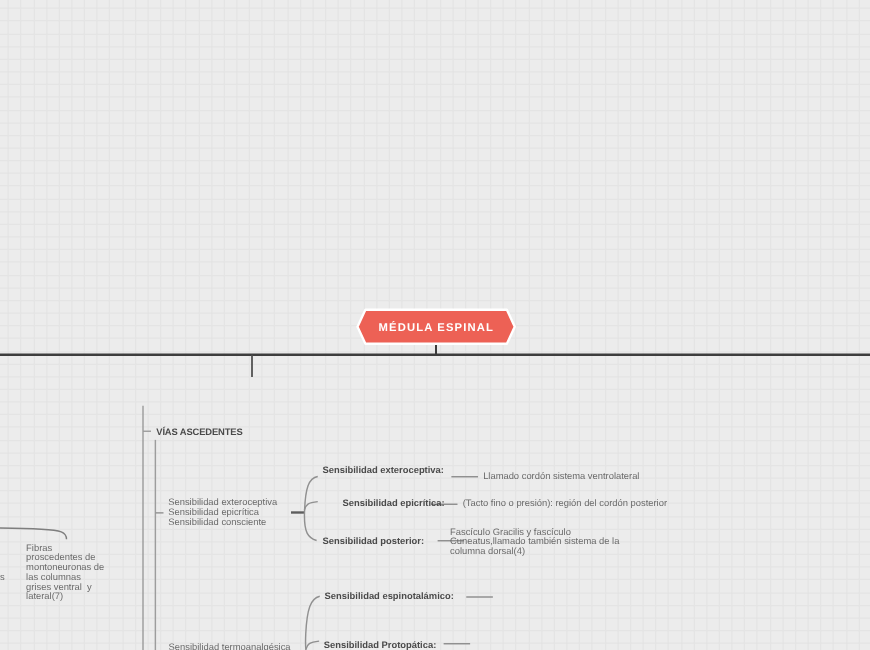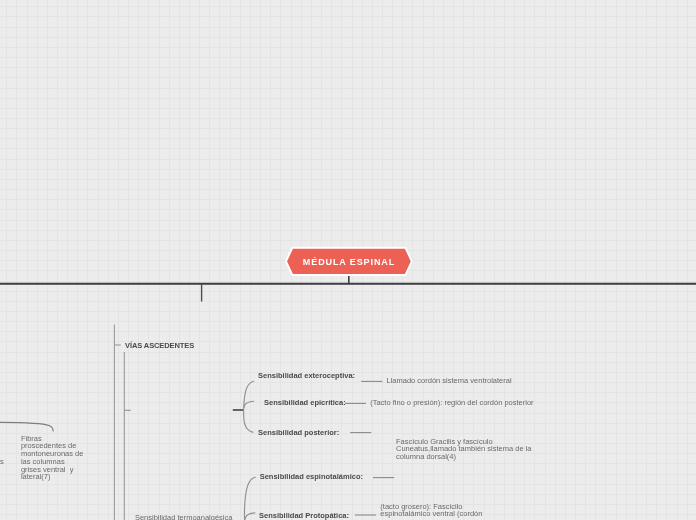--- a/index.html
+++ b/index.html
@@ -193,38 +193,39 @@
   <div class="root-node">
     <svg width="130" height="33" viewBox="0 0 130 33">
       <polygon points="8.3,2.8 121.5,2.8 127.8,16.4 121.5,30 8.3,30 2,16.4" fill="#ED6155" stroke="#ffffff" stroke-width="1.9" stroke-linejoin="round"></polygon>
     </svg>
     <div class="root-label">MÉDULA ESPINAL</div>
   </div>
 
 
   <div class="txt lbl-cap" style="left:125px;top:341.3px;">VÍAS ASCEDENTES</div>
 
+  <div class="txt lbl-sub-multi" style="left:134.6px;top:398.3px;">Sensibilidad exteroceptiva
+Sensibilidad epicrítica
+Sensibilidad consciente</div>
   <div class="txt lbl-sub-multi" style="left:134.9px;top:513.5px;">Sensibilidad termoanalgésica</div>
 
   <div class="txt lbl-bold" style="left:258px;top:359px;margin-top:12px;">Sensibilidad exteroceptiva:</div>
   <div class="txt lbl-sub-multi" style="left:386.5px;top:377px;">Llamado cordón sistema ventrolateral</div>
 
-  <div class="txt lbl-bold" style="left:264px;top:398.3px;">Sensibilidad epicrítica:</div>
+  <div class="txt lbl-bold" style="left:274px;top:398.3px;">Sensibilidad epicrítica:</div>
   <div class="txt lbl-sub-multi" style="left:370.2px;top:398.8px;">(Tacto fino o presión): región del cordón posterior</div>
 
   <div class="txt lbl-bold" style="left:258px;top:428px;">Sensibilidad posterior:</div>
-  <div class="txt lbl-sub-multi" style="left:396px;top:421.6px;margin-top:16px;">Fascículo Gracilis y fascículo
+  <div class="txt lbl-sub-multi" style="left:360px;top:421.6px;">Fascículo Gracilis y fascículo
 Cuneatus,llamado también sistema de la
 columna dorsal(4)</div>
 
   <div class="txt lbl-bold" style="left:259.7px;top:472.2px;">Sensibilidad espinotalámico:</div>
 
   <div class="txt lbl-bold" style="left:259px;top:510.5px;">Sensibilidad Protopática:</div>
-  <div class="txt lbl-sub-multi" style="left:380.3px;top:502.6px;">(tacto grosero): Fascicilo
-espinotalámico ventral (cordón</div>
 
   <div class="txt lbl-sub-multi" style="left:20.9px;top:434.5px;">Fibras
 proscedentes de
 montoneuronas de
 las columnas
 grises ventral  y
 lateral(7)</div>
   <div class="txt lbl-sub" style="left:0px;top:456.8px;">s</div>
 </div>
 

